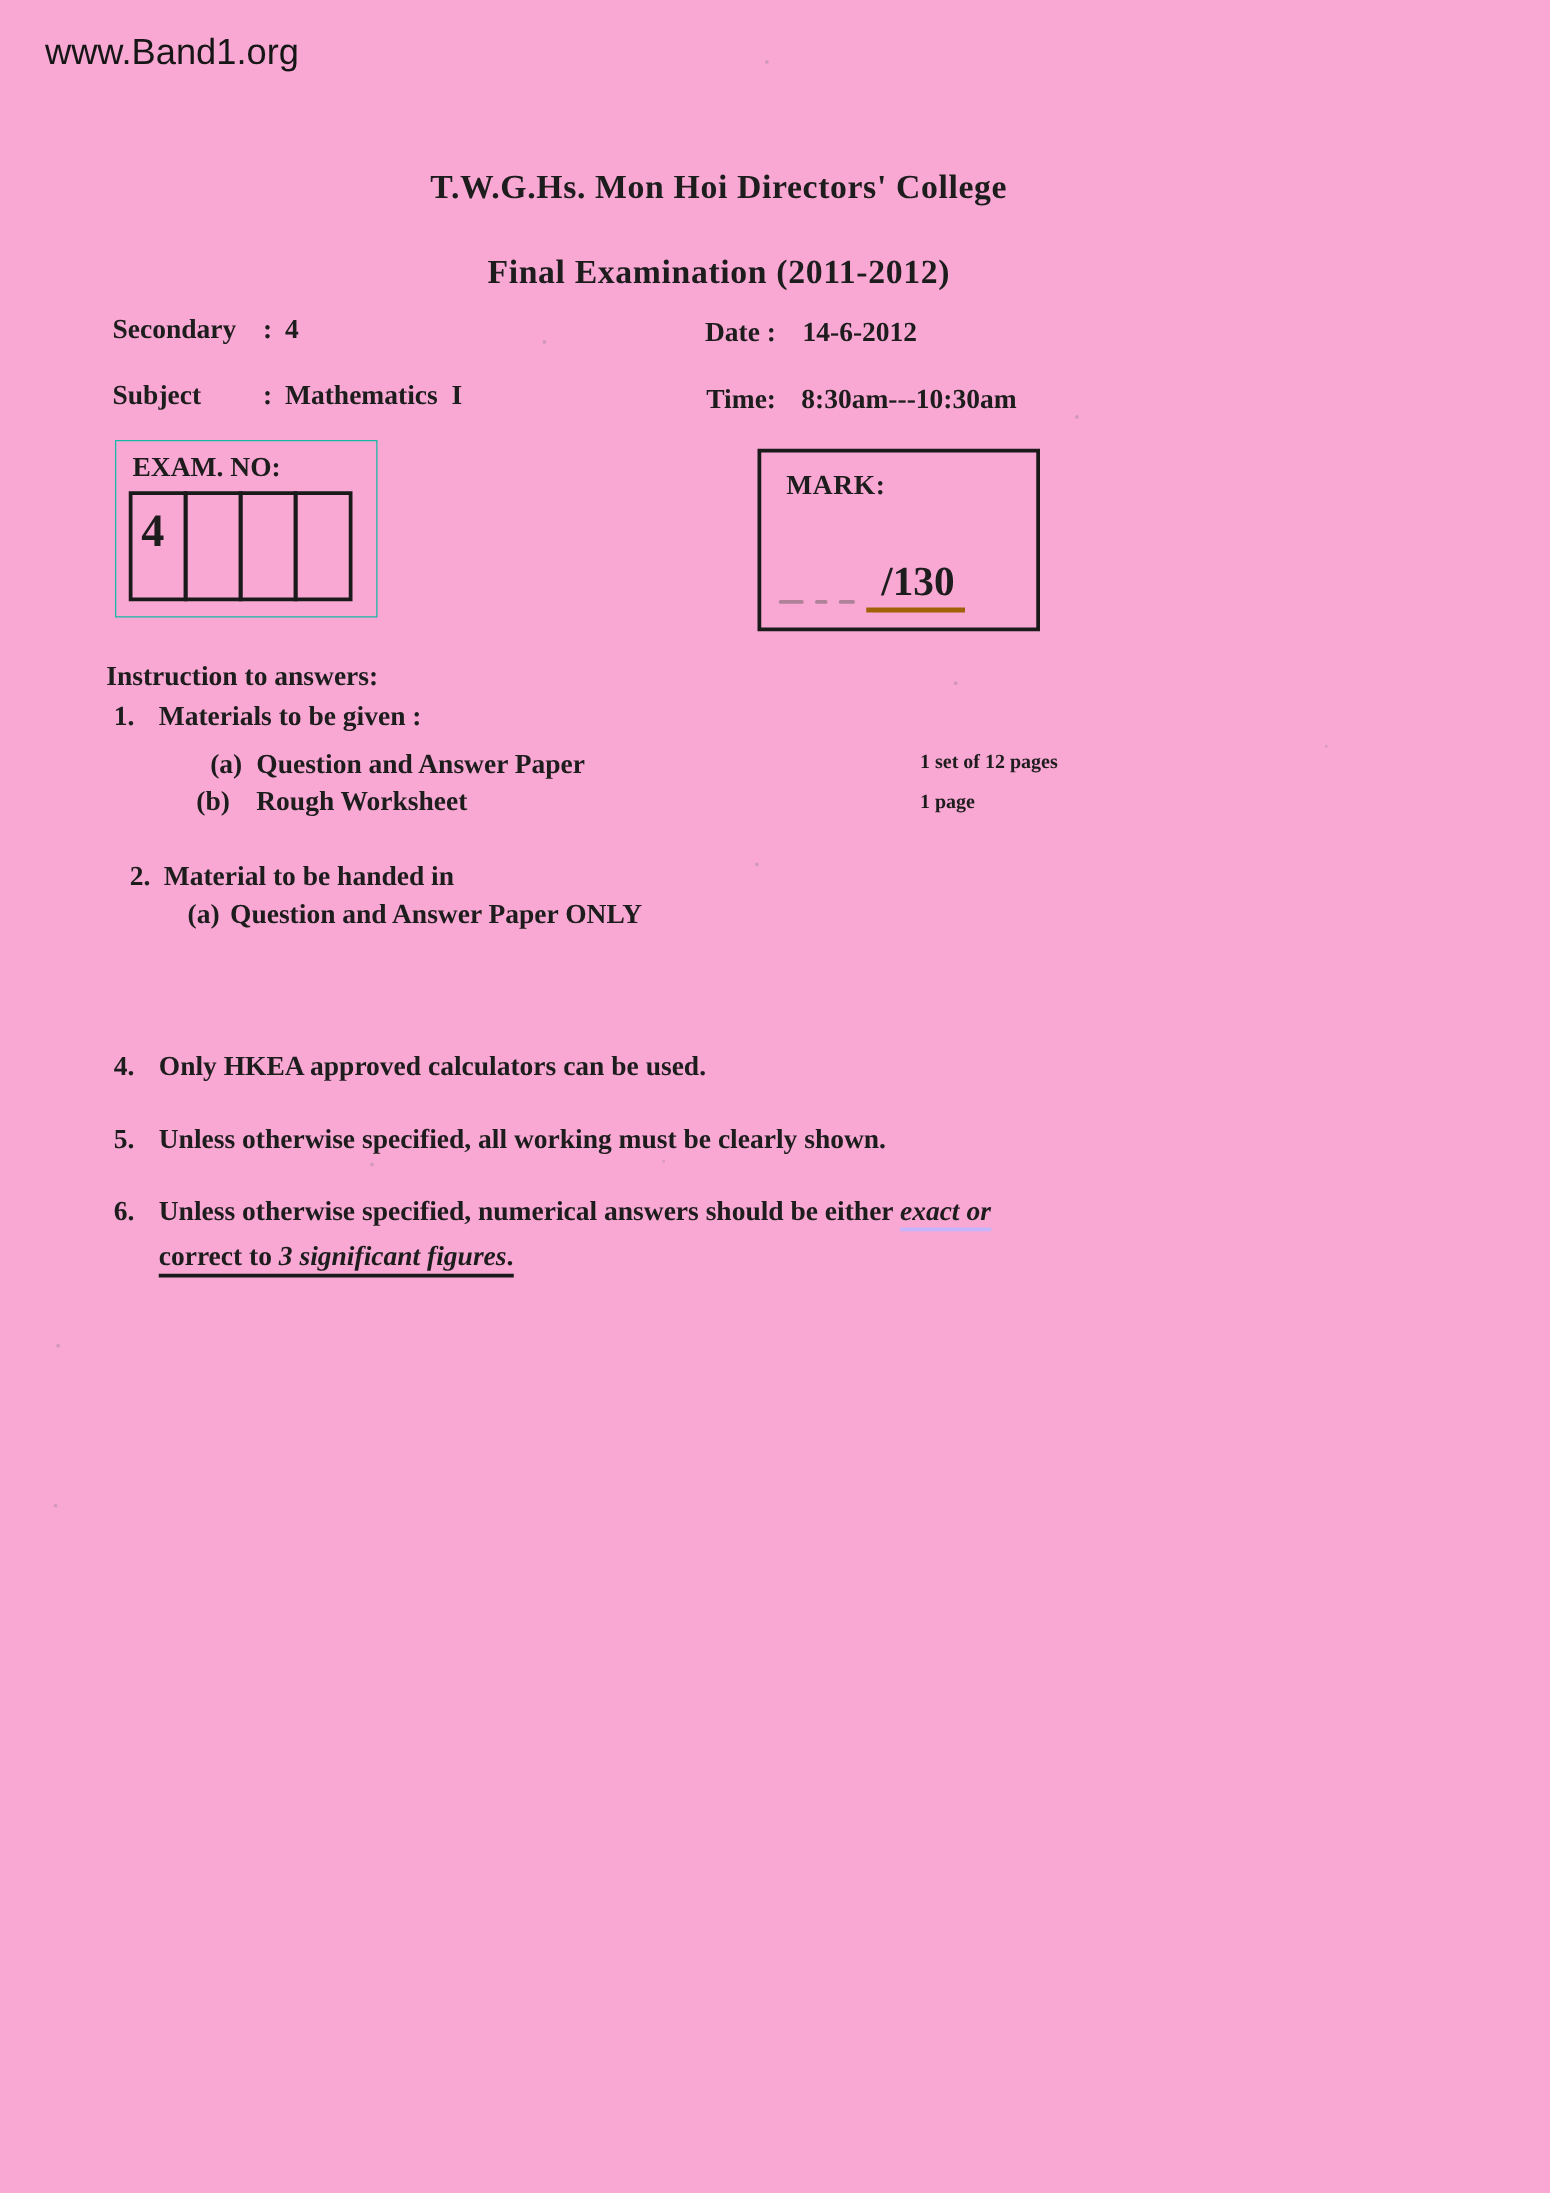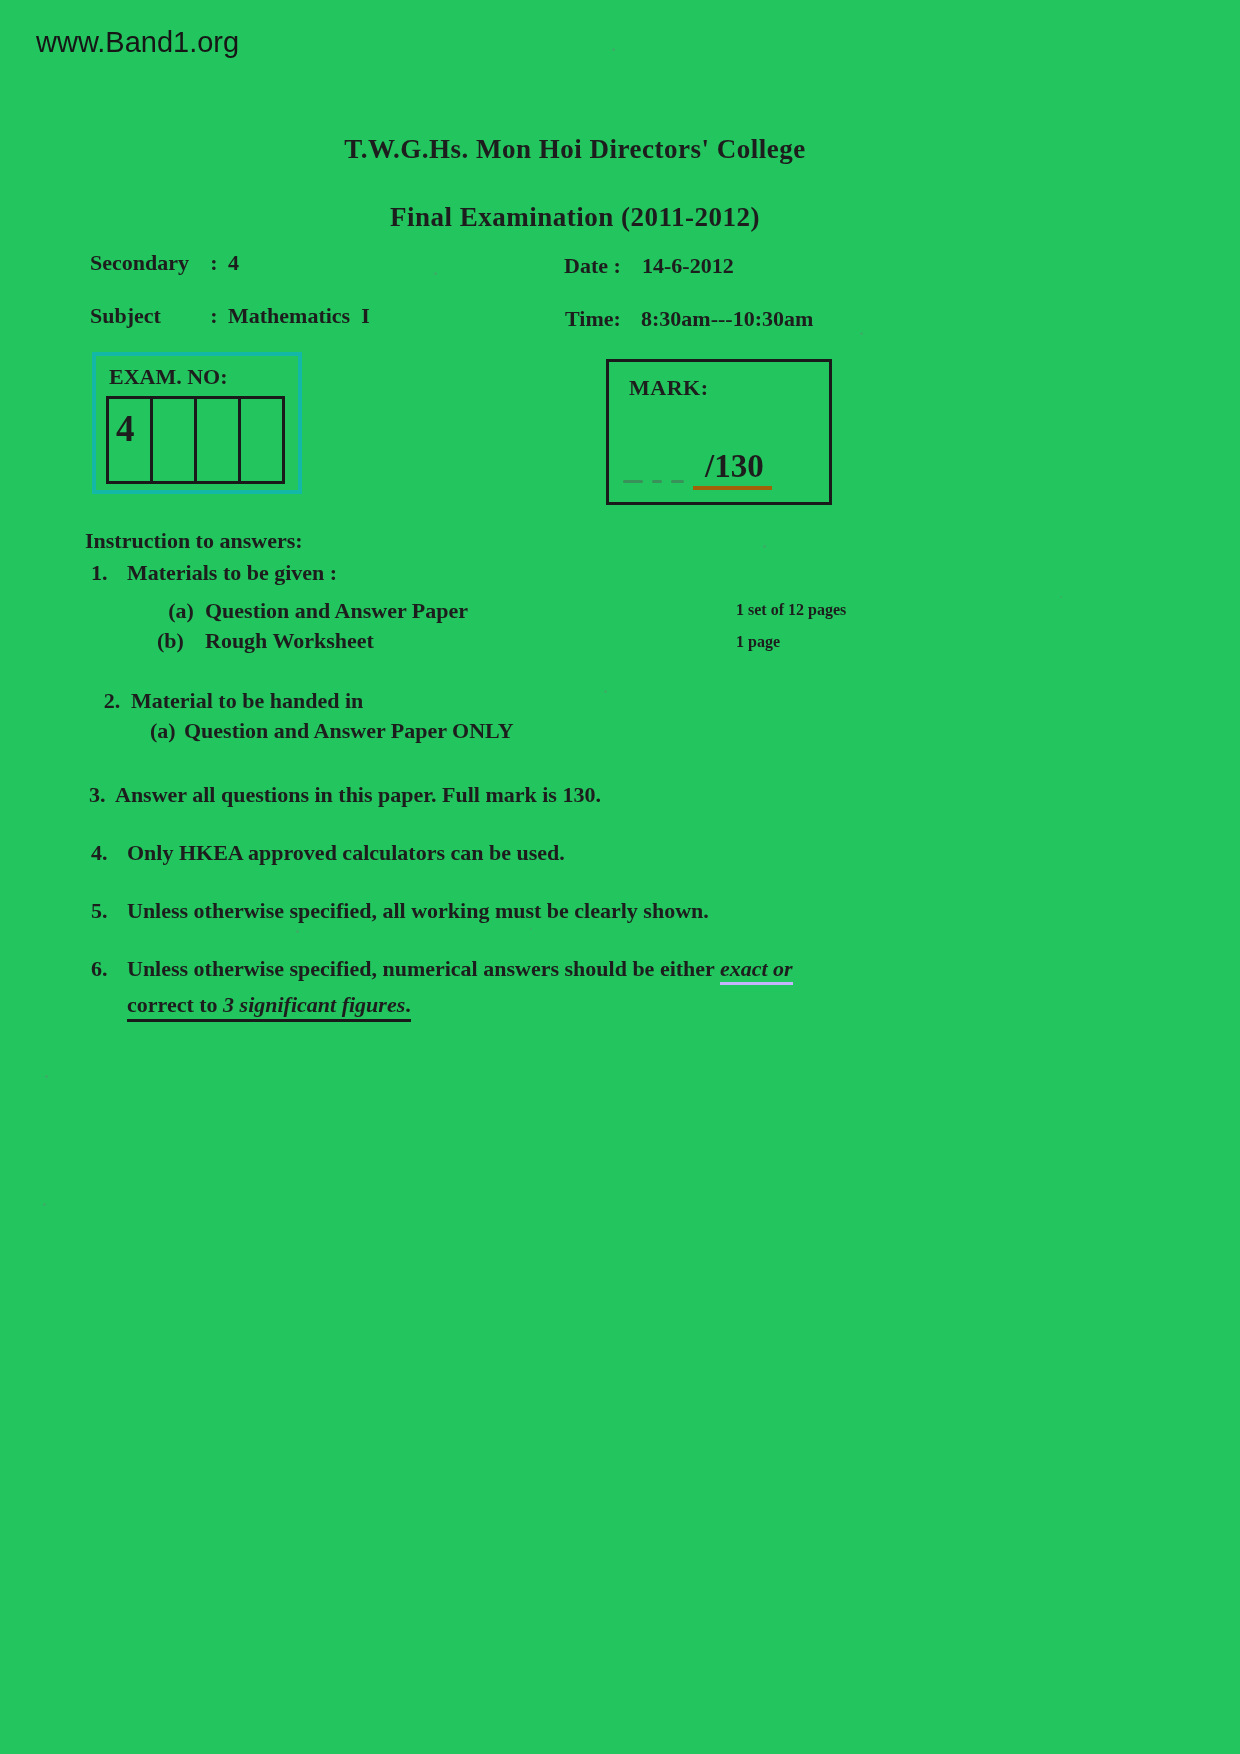--- a/index.html
+++ b/index.html
@@ -1,35 +1,35 @@
 <!DOCTYPE html>
 <html><head>
 <meta charset="utf-8">
 <style>
   html,body{margin:0;padding:0;background:#ffffff;}
   .sheet{
     position:relative;width:1240px;height:1754px;margin:0 auto;
-    background:#22c55e;overflow:hidden;
+    background:#f9a8d4;overflow:hidden;
     font-family:"Liberation Serif",serif;color:#1d1d1d;
   }
   .watermark{
     position:absolute;left:36px;top:26px;
     font-family:"Liberation Sans",sans-serif;font-size:29px;color:#161616;
   }
   .title{position:absolute;left:60px;width:1030px;text-align:center;
     font-weight:bold;letter-spacing:.5px;}
   .school{top:134px;font-size:27px;}
   .examtitle{top:202px;font-size:27px;}
   .row{position:absolute;font-size:22px;font-weight:bold;white-space:pre;}
   .lbl{display:inline-block;}
   .lbl-w{width:110px;}
   .colon{display:inline-block;width:28px;text-align:center;}
   
   .exam-no-box{position:absolute;left:92px;top:352px;width:210px;height:142px;
-    border:4px solid #14b8a6;box-sizing:border-box;background:transparent;}
+    border:1px solid #14b8a6;box-sizing:border-box;background:transparent;}
   .exam-no-label{position:absolute;left:13px;top:8px;font-size:22px;font-weight:bold;}
   .exam-cells{position:absolute;left:10px;top:40px;display:flex;}
   .exam-cell{width:47px;height:88px;border:3px solid #1a1a1a;margin-left:-3px;
     box-sizing:border-box;font-size:37px;font-weight:bold;padding:8px 0 0 7px;}
   .exam-cell:first-child{margin-left:0;}
   
   .mark-box{position:absolute;left:606px;top:359px;width:226px;height:146px;
     border:3px solid #1a1a1a;box-sizing:border-box;}
   .mark-label{position:absolute;left:20px;top:13px;font-size:22px;font-weight:bold;letter-spacing:.5px;}
   .score-line{position:absolute;left:14px;bottom:12px;display:flex;align-items:flex-end;}
@@ -91,21 +91,20 @@
   <div class="ins" style="left:157px;top:598px;text-align:center;"><span class="num" style="width:48px;">(a)</span><span>Question and Answer Paper</span></div>
   <div class="qty" style="left:736px;top:601px;">1 set of 12 pages</div>
 
   <div class="ins" style="left:157px;top:628px;"><span class="num" style="width:48px;">(b)</span><span>Rough Worksheet</span></div>
   <div class="qty" style="left:736px;top:633px;">1 page</div>
 
   <div class="ins" style="left:93px;top:688px;text-align:center;"><span class="num" style="width:38px;">2.</span><span>Material to be handed in</span></div>
 
   <div class="ins" style="left:150px;top:718px;"><span class="num" style="width:34px;">(a)</span><span>Question and Answer Paper ONLY</span></div>
 
-  <div class="ins" style="left:89px;top:782px;"><span class="num" style="width:26px;">3.</span><span>Answer all questions in this paper. Full mark is 130.</span></div>
 
   <div class="ins" style="left:91px;top:840px;"><span class="num" style="width:36px;">4.</span><span>Only HKEA approved calculators can be used.</span></div>
 
   <div class="ins" style="left:91px;top:898px;"><span class="num" style="width:36px;">5.</span><span>Unless otherwise specified, all working must be clearly shown.</span></div>
 
   <div class="ins" style="left:91px;top:956px;"><span class="num" style="width:36px;">6.</span><span>Unless otherwise specified, numerical answers should be either </span><span class="em-ul">exact or</span></div>
 
   <div class="ins" style="left:127px;top:992px;"><span class="ul-wrap"><span>correct to </span><span class="ital">3 significant figures</span><span>.</span></span></div>
 
   <div class="speck" style="left:612px;top:48px;width:3px;height:3px;"></div>

